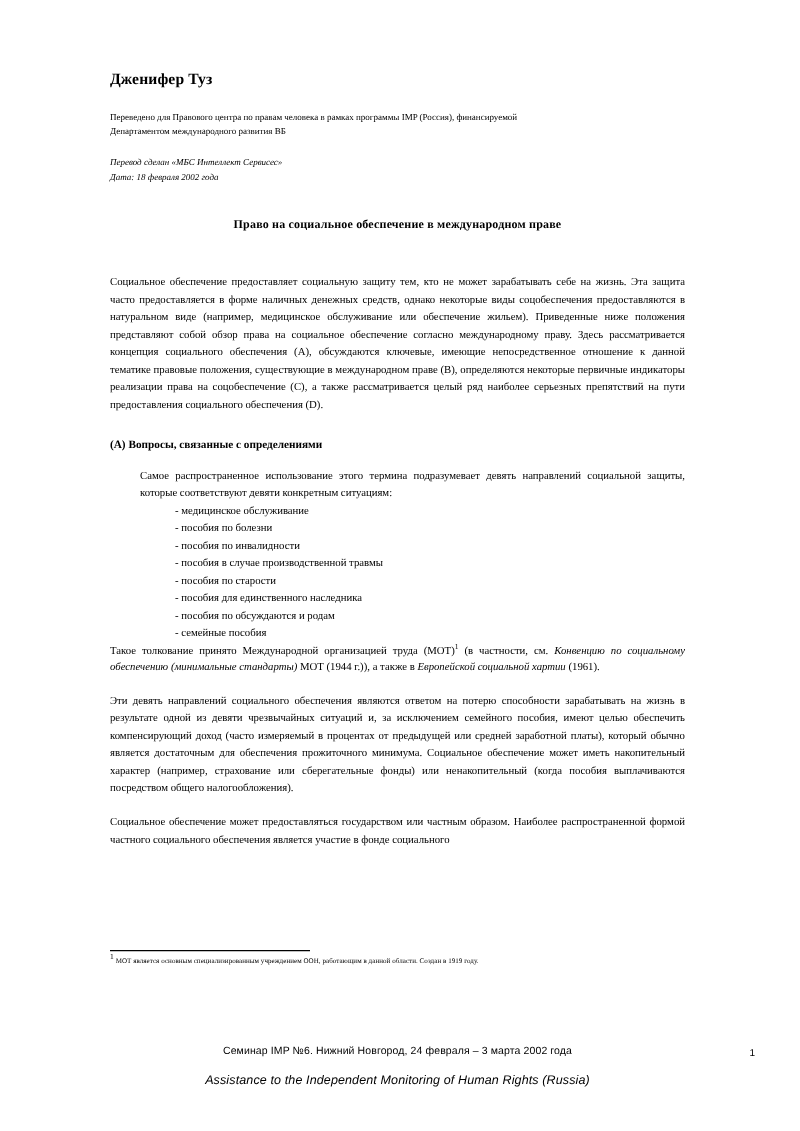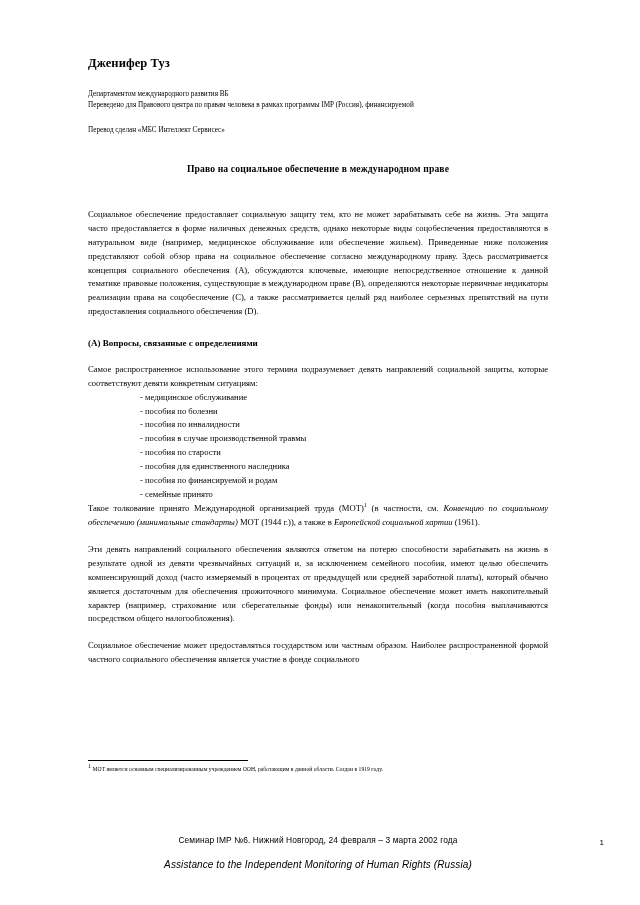--- a/index.html
+++ b/index.html
@@ -41,20 +41,21 @@
     line-height: 1.55;
     margin: 0 0 14px 0;
     text-align: left;
   }
   .credit-line { display: block; }
 
   .translator {
     font-size: 7.2px;
     line-height: 1.6;
     margin: 0 0 26px 0;
+    font-style: italic;
   }
   .translator-line { display: block; }
 
   .doc-title {
     font-size: 9.6px;
     font-weight: bold;
     text-align: center;
     margin: 0 0 34px 0;
     letter-spacing: 0.15px;
   }
@@ -79,21 +80,21 @@
     margin: 0 0 0 0;
     padding: 0 0 0 52px;
   }
   ul.benefit-list li {
     font-size: 8.6px;
     line-height: 1.62;
     white-space: nowrap;
   }
 
   p.tight-top { margin-top: 0; }
-  p.nogap { margin-bottom: 0; }
+  p.nogap { margin-bottom: 0; margin-left: 24px; }
 
   .italic { font-style: italic; }
 
   sup.fn-ref {
     font-size: 6px;
     vertical-align: super;
     line-height: 0;
   }
 
   .footnote-area {
@@ -146,46 +147,47 @@
 </head>
 <body>
 
 <div class="page">
 
   <div class="content">
 
     <h1 class="author">Дженифер Туз</h1>
 
     <div class="credit">
+      <span class="credit-line">Переведено для Правового центра по правам человека в рамках программы IMP (Россия), финансируемой</span>
       <span class="credit-line">Департаментом международного развития ВБ</span>
-      <span class="credit-line">Переведено для Правового центра по правам человека в рамках программы IMP (Россия), финансируемой</span>
     </div>
 
     <div class="translator">
       <span class="translator-line">Перевод сделан «МБС Интеллект Сервисес»</span>
+      <span class="translator-line">Дата: 18 февраля 2002 года</span>
     </div>
 
     <div class="doc-title">Право на социальное обеспечение в международном праве</div>
 
     <p class="body-par">Социальное обеспечение предоставляет социальную защиту тем, кто не может зарабатывать себе на жизнь. Эта защита часто предоставляется в форме наличных денежных средств, однако некоторые виды соцобеспечения предоставляются в натуральном виде (например, медицинское обслуживание или обеспечение жильем). Приведенные ниже положения представляют собой обзор права на социальное обеспечение согласно международному праву. Здесь рассматривается концепция социального обеспечения (А), обсуждаются ключевые, имеющие непосредственное отношение к данной тематике правовые положения, существующие в международном праве (В), определяются некоторые первичные индикаторы реализации права на соцобеспечение (С), а также рассматривается целый ряд наиболее серьезных препятствий на пути предоставления социального обеспечения (D).</p>
 
     <h2 class="section-head">(А) Вопросы, связанные с определениями</h2>
 
 
     <p class="body-par nogap">Самое распространенное использование этого термина подразумевает девять направлений социальной защиты, которые соответствуют девяти конкретным ситуациям:</p>
 
     <ul class="benefit-list">
       <li>- медицинское обслуживание</li>
       <li>- пособия по болезни</li>
       <li>- пособия по инвалидности</li>
       <li>- пособия в случае производственной травмы</li>
       <li>- пособия по старости</li>
       <li>- пособия для единственного наследника</li>
-      <li>- пособия по финансируемой и родам</li>
-      <li>- семейные принято</li>
+      <li>- пособия по обсуждаются и родам</li>
+      <li>- семейные пособия</li>
     </ul>
 
     <p class="body-par tight-top"><span>Такое толкование принято Международной организацией труда (МОТ)</span><sup class="fn-ref">1</sup><span> (в частности, см. </span><span class="italic">Конвенцию по социальному обеспечению (минимальные стандарты)</span><span> МОТ (1944 г.)), а также в </span><span class="italic">Европейской социальной хартии</span><span> (1961).</span></p>
 
     <p class="body-par">Эти девять направлений социального обеспечения являются ответом на потерю способности зарабатывать на жизнь в результате одной из девяти чрезвычайных ситуаций и, за исключением семейного пособия, имеют целью обеспечить компенсирующий доход (часто измеряемый в процентах от предыдущей или средней заработной платы), который обычно является достаточным для обеспечения прожиточного минимума. Социальное обеспечение может иметь накопительный характер (например, страхование или сберегательные фонды) или ненакопительный (когда пособия выплачиваются посредством общего налогообложения).</p>
 
     <p class="body-par">Социальное обеспечение может предоставляться государством или частным образом. Наиболее распространенной формой частного социального обеспечения является участие в фонде социального</p>
 
   </div>
 

